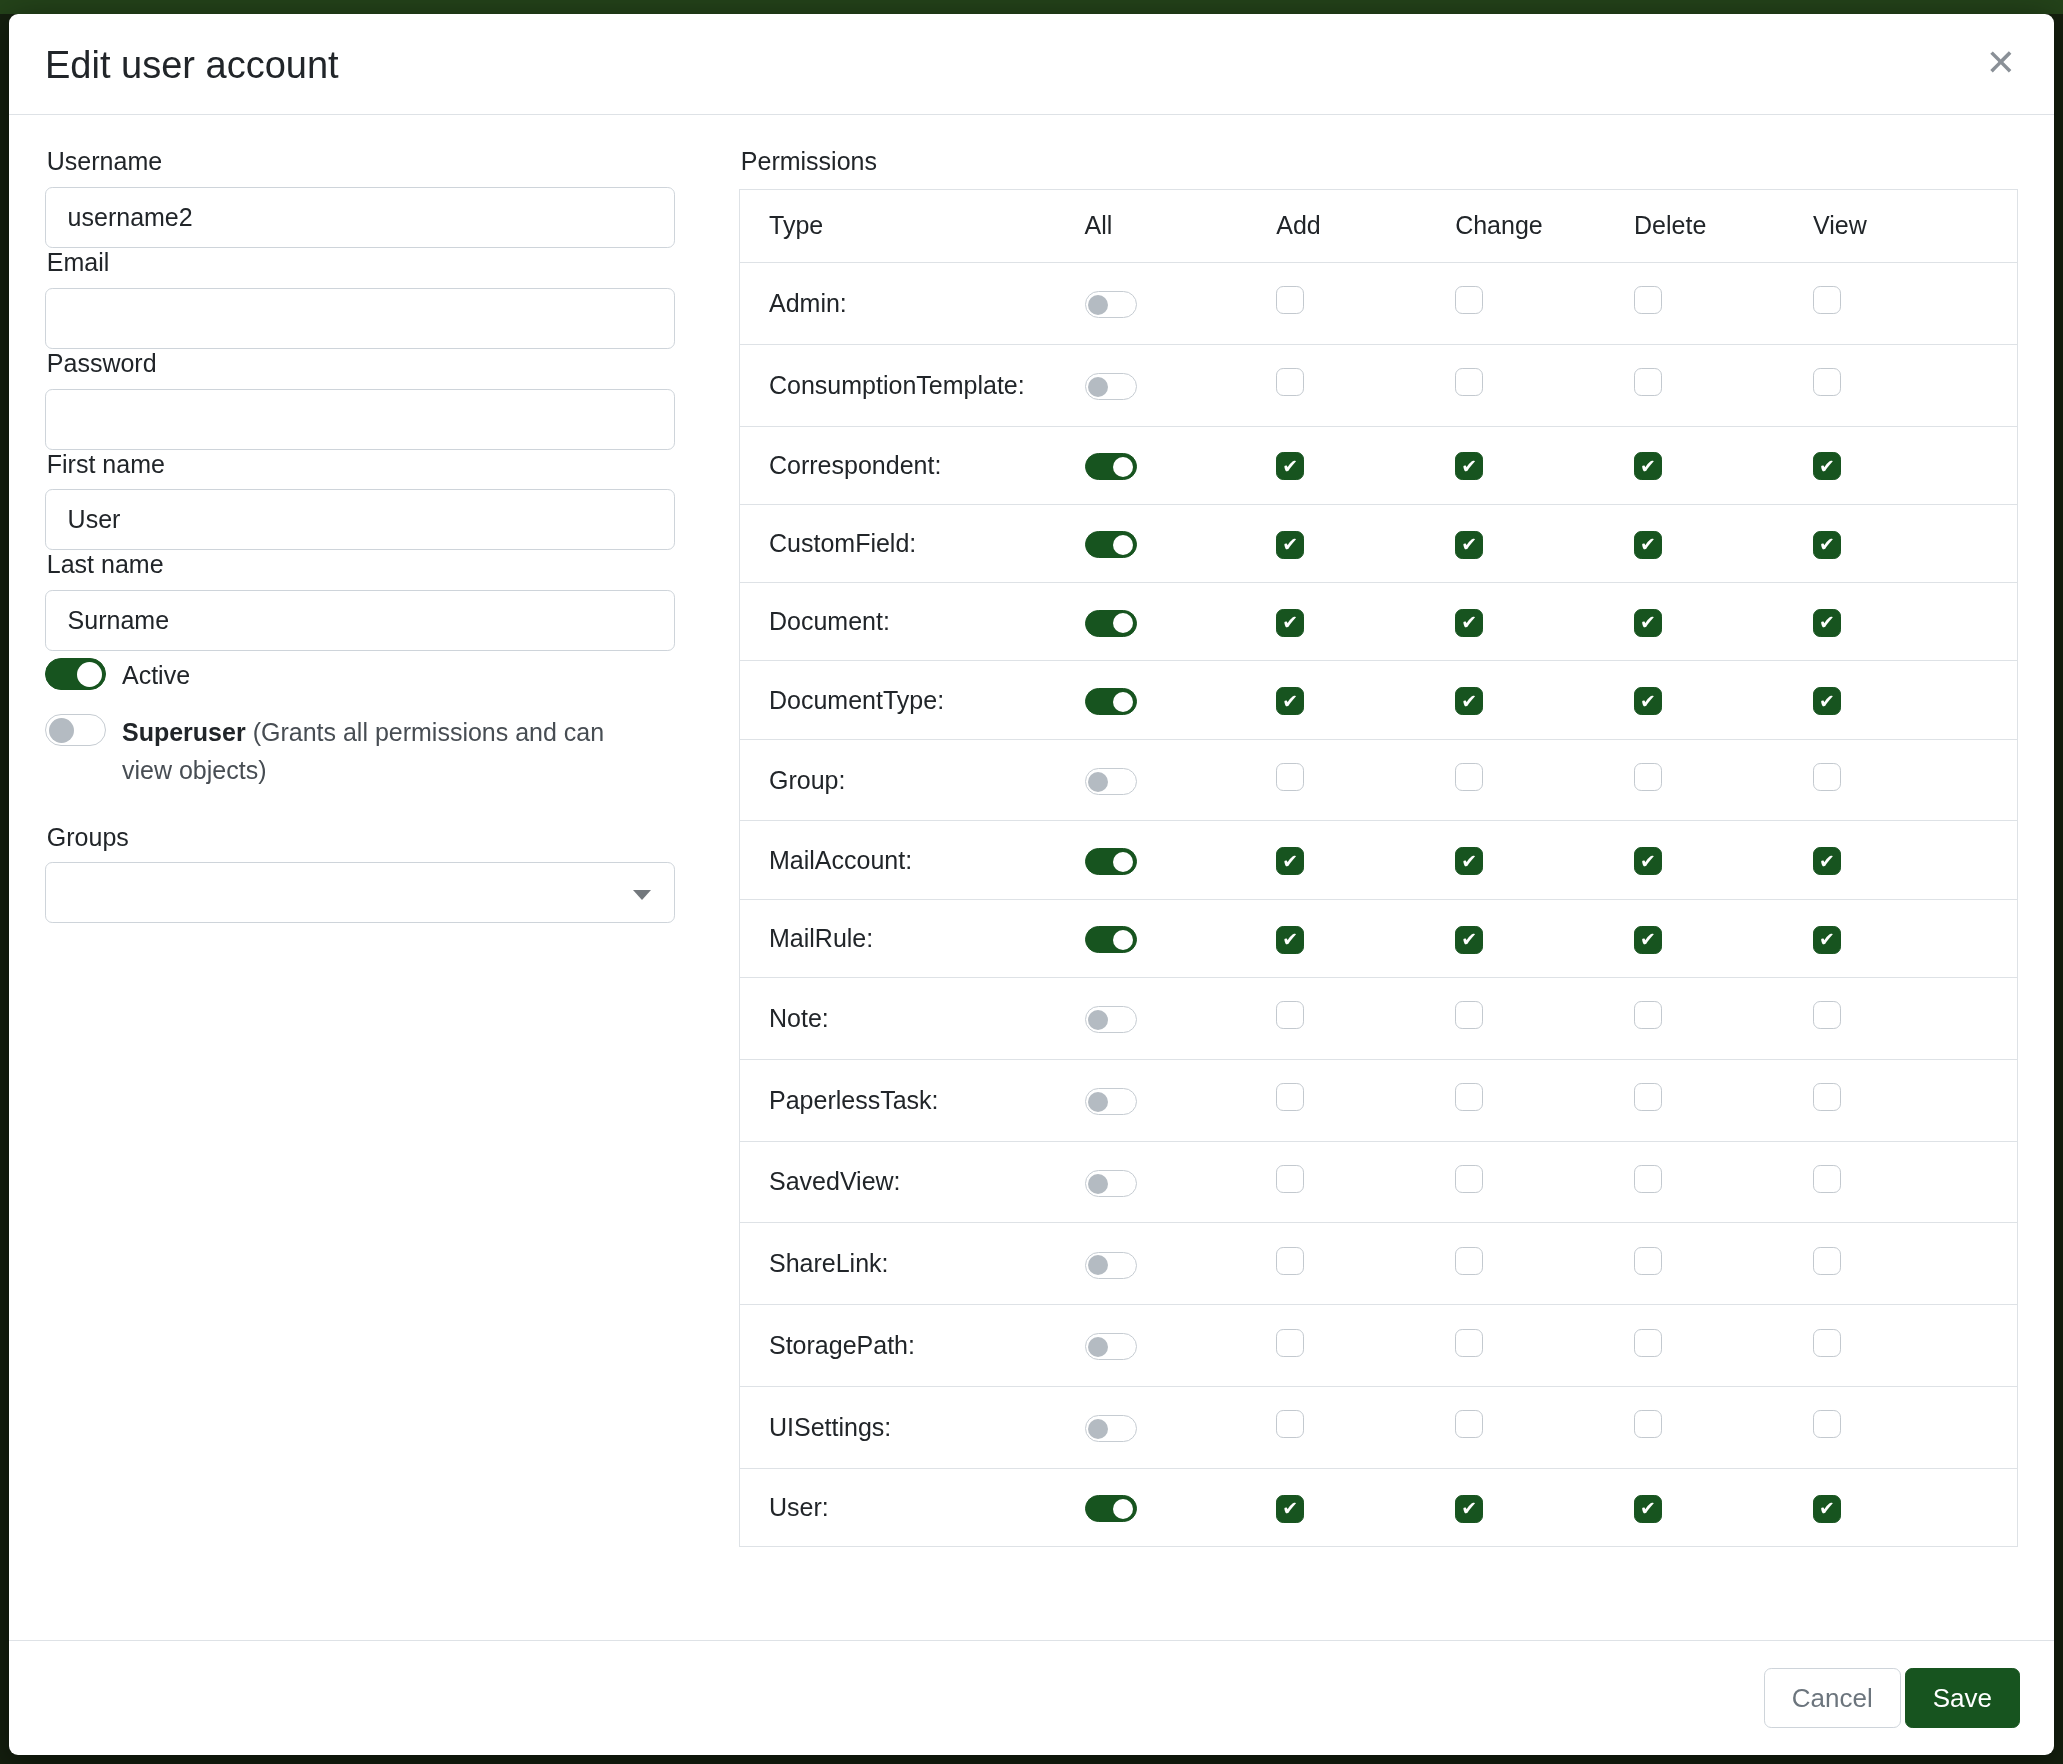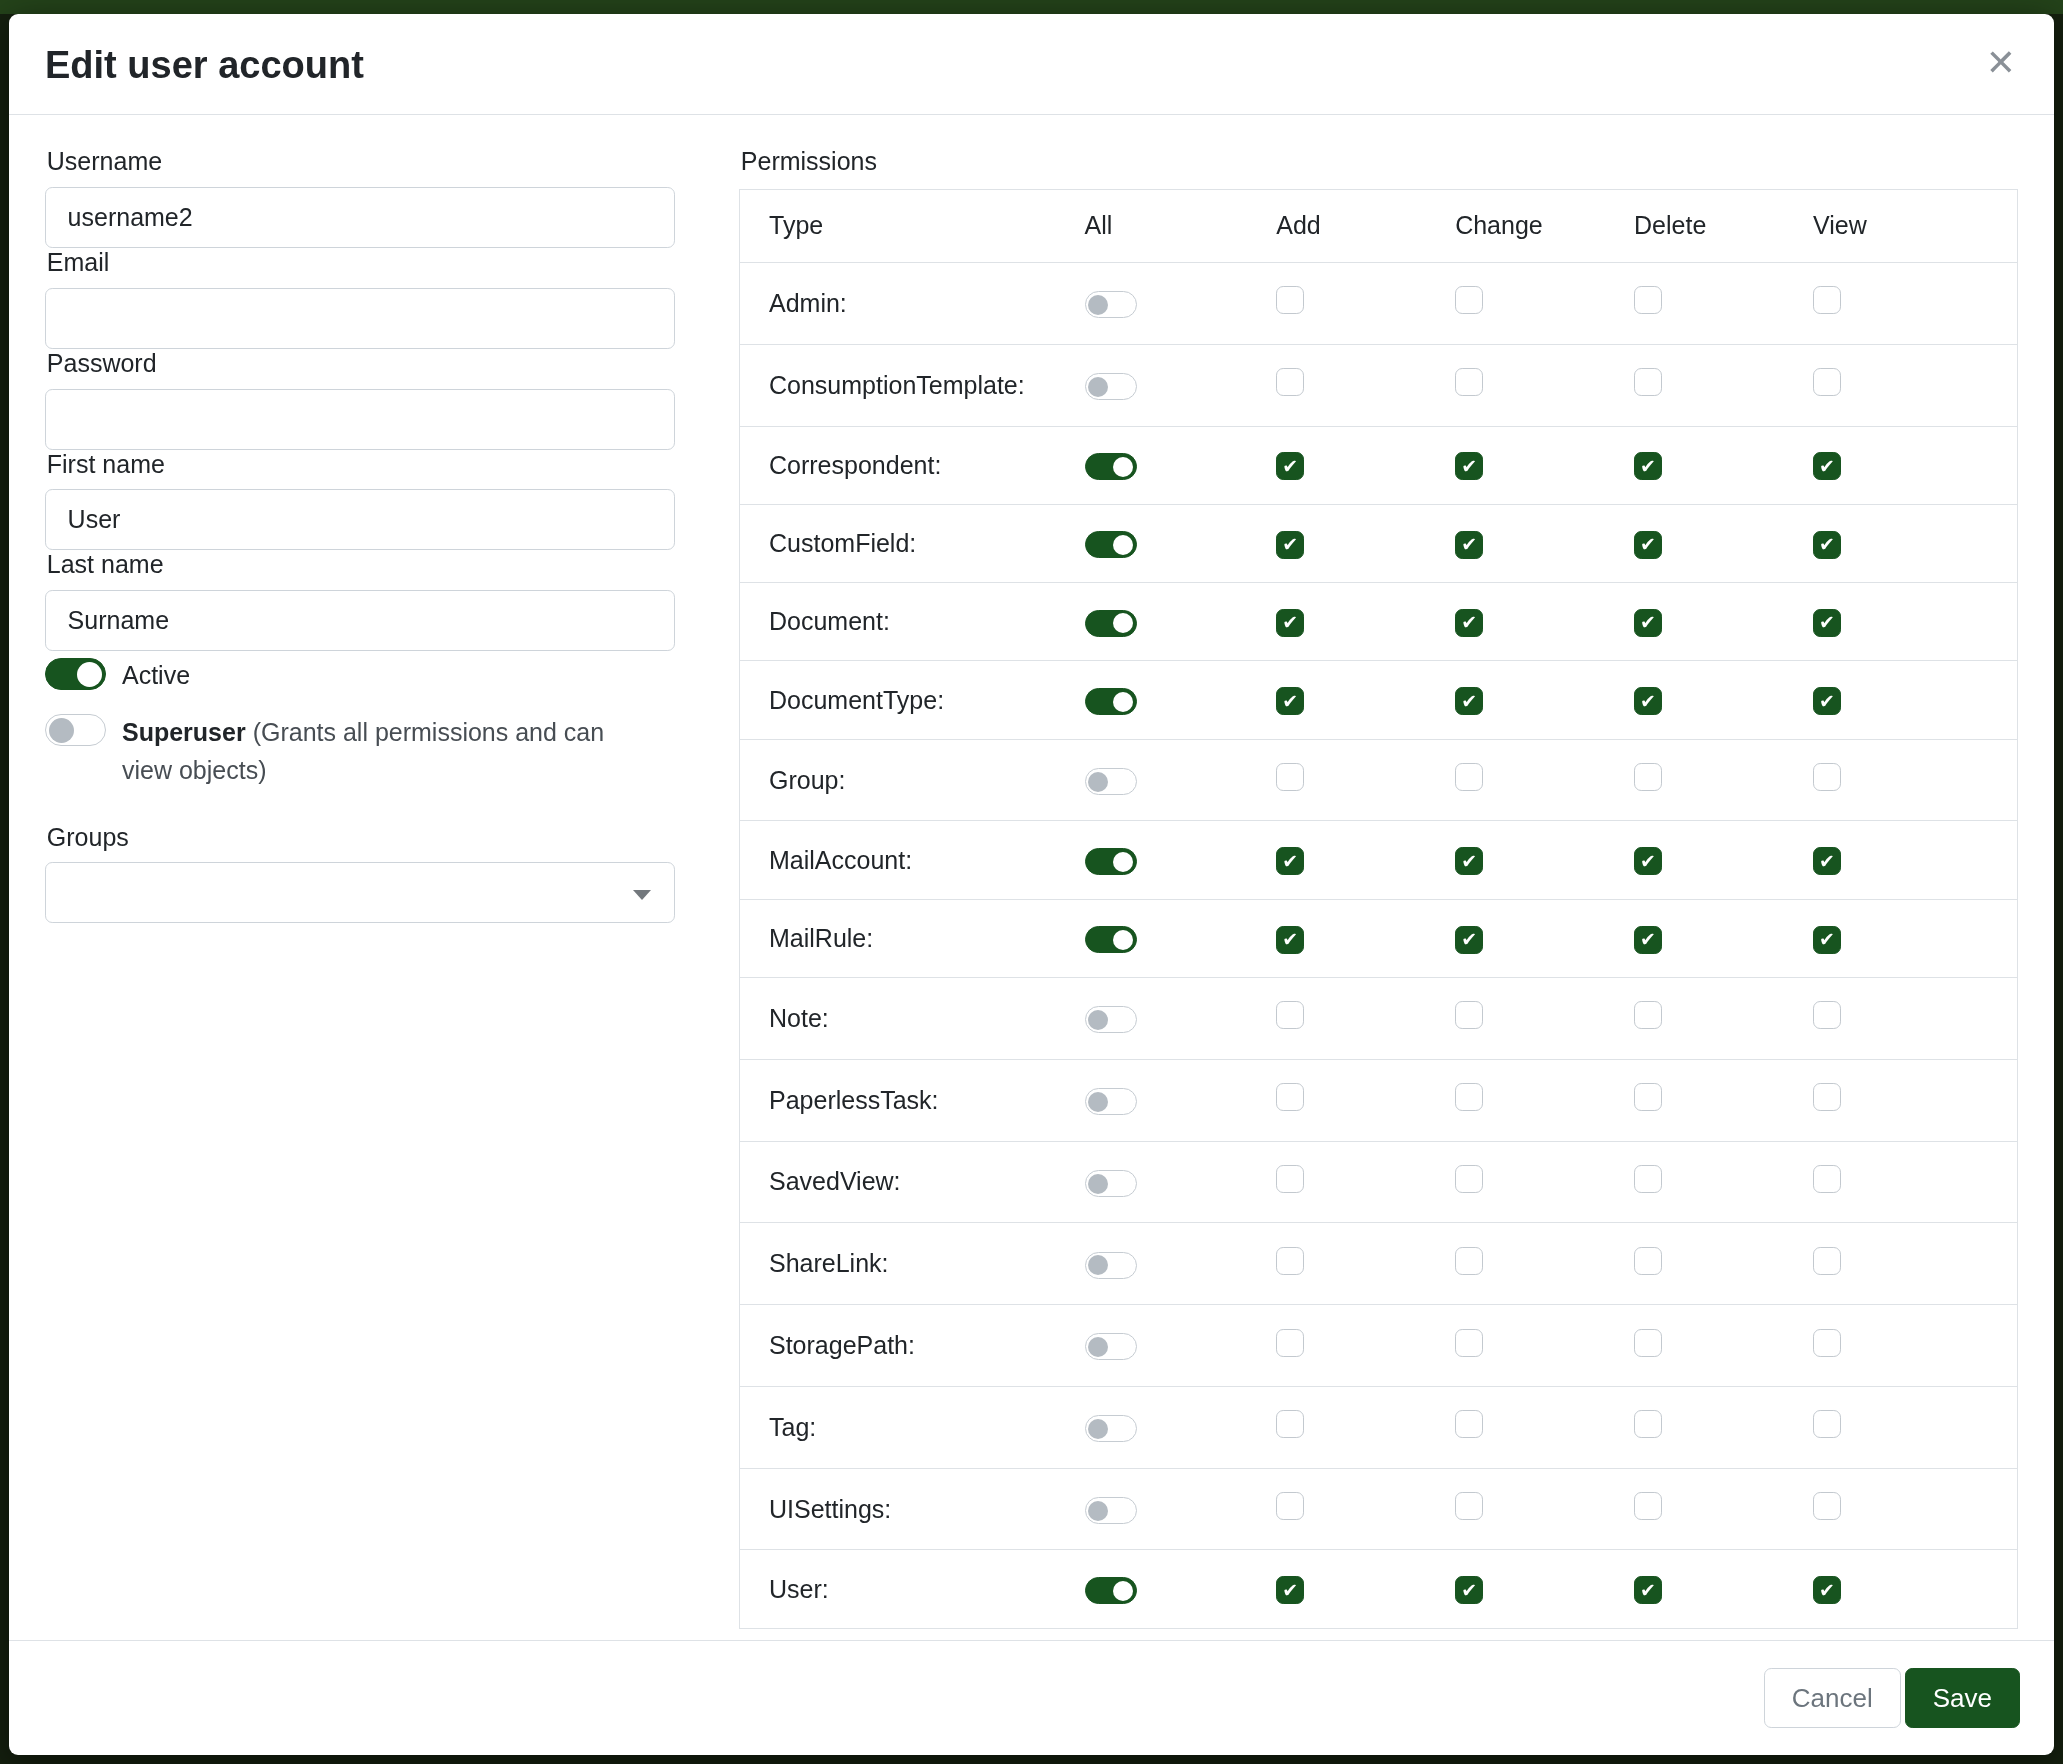--- a/index.html
+++ b/index.html
@@ -23,21 +23,21 @@
     background:#fff;border-radius:9px;
     display:flex;flex-direction:column;
     box-shadow:0 7.2px 36px rgba(0,0,0,.5);
     overflow:hidden;
   }
   .modal-header{
     position:relative;flex:none;
     padding:31px 36px 27px 36px;
     border-bottom:0.9px solid var(--border);
   }
-  .modal-title{margin:0;font-size:38px;font-weight:700;line-height:1.1;}
+  .modal-title{margin:0;font-size:38px;font-weight:400;line-height:1.1;}
   .close{
     position:absolute;top:31px;right:38px;
     font-size:36px;line-height:1;color:#8a9097;cursor:pointer;font-weight:400;
   }
   .modal-body{flex:1;display:flex;align-items:flex-start;padding:32px 36px;overflow:hidden;}
   .left-col{width:630px;flex:none;}
   .right-col{flex:1;margin-left:64px;}
 
   .field{}
   .field label{display:block;font-size:25px;margin:0 0 10.8px 1.8px;}
@@ -300,28 +300,20 @@
             </tr>
             <tr>
               <td>StoragePath:</td>
               <td><span class="switch"><span class="knob"></span></span></td>
               <td><span class="checkbox"></span></td>
               <td><span class="checkbox"></span></td>
               <td><span class="checkbox"></span></td>
               <td><span class="checkbox"></span></td>
             </tr>
             <tr>
-              <td>Tag:</td>
-              <td><span class="switch"><span class="knob"></span></span></td>
-              <td><span class="checkbox"></span></td>
-              <td><span class="checkbox"></span></td>
-              <td><span class="checkbox"></span></td>
-              <td><span class="checkbox"></span></td>
-            </tr>
-            <tr>
               <td>UISettings:</td>
               <td><span class="switch"><span class="knob"></span></span></td>
               <td><span class="checkbox"></span></td>
               <td><span class="checkbox"></span></td>
               <td><span class="checkbox"></span></td>
               <td><span class="checkbox"></span></td>
             </tr>
             <tr>
               <td>User:</td>
               <td><span class="switch on"><span class="knob"></span></span></td>

